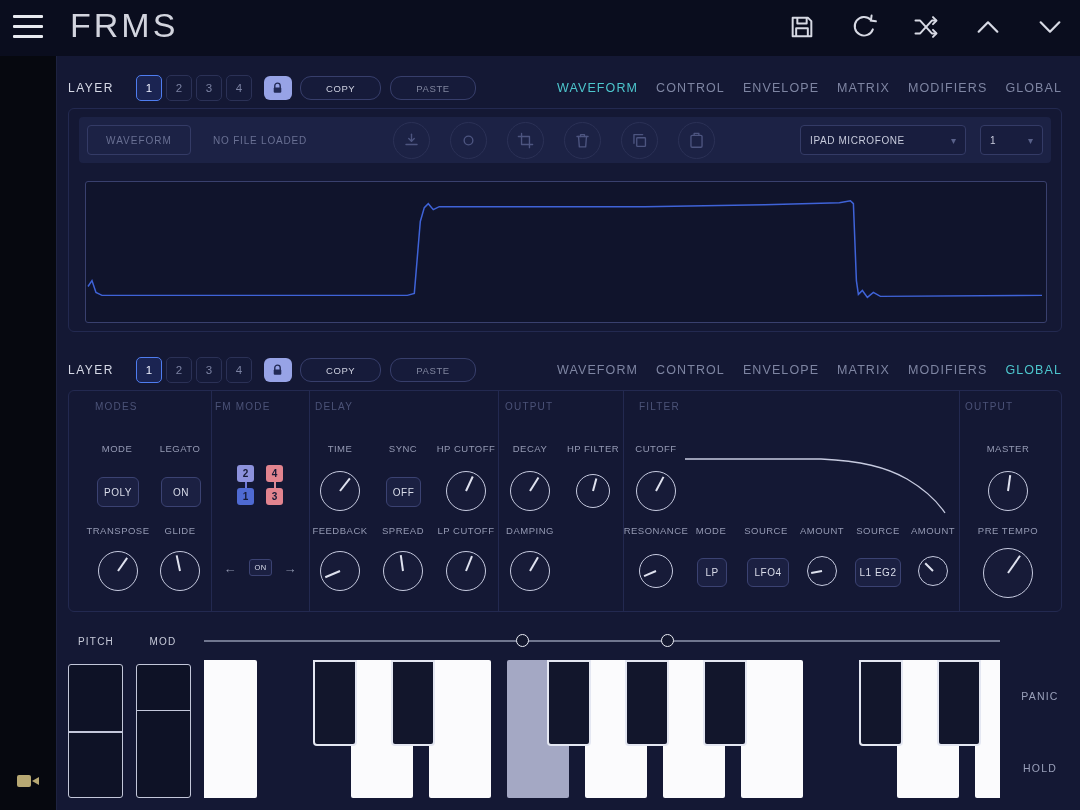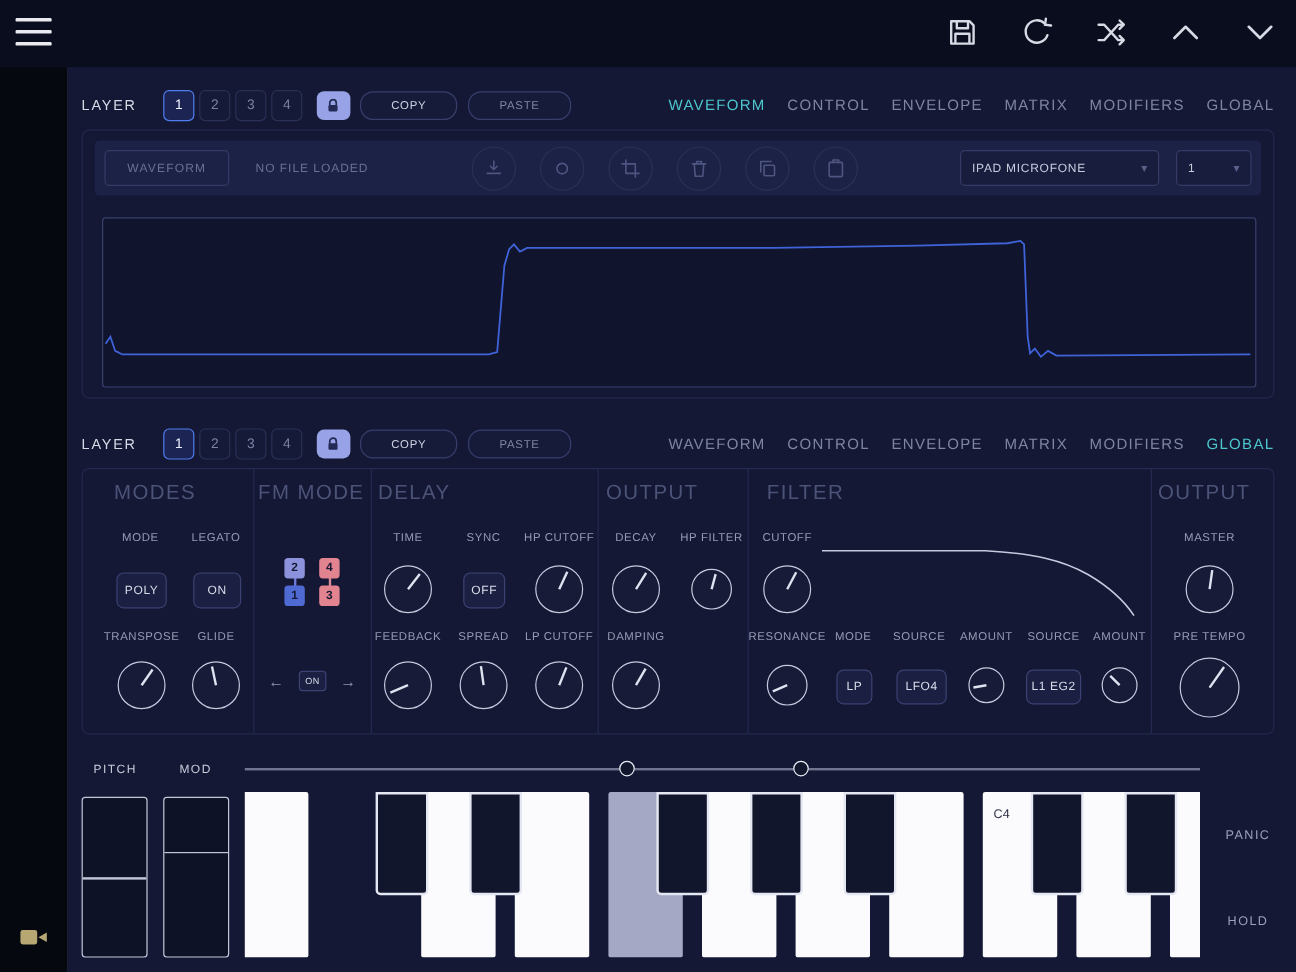--- a/index.html
+++ b/index.html
@@ -48,21 +48,21 @@
         justify-content:center;cursor:pointer;box-sizing:border-box;}
   .cbtn svg{width:19px;height:19px;stroke:#4d5580;fill:none;stroke-width:1.7;stroke-linecap:round;stroke-linejoin:round;}
   .dropdown{height:30px;border:1.5px solid #343b66;border-radius:4px;background:#181d3e;display:flex;align-items:center;
             justify-content:space-between;padding:0 9px;box-sizing:border-box;cursor:pointer;}
   .dropdown .dtext{font-size:10px;letter-spacing:.6px;color:#c7cbdc;}
   .dropdown .chev{font-size:10px;color:#59618a;margin-left:8px;}
   .wavebox{position:absolute;left:16px;top:72px;width:962px;height:142px;border:1.5px solid #39406e;border-radius:3px;
            background:#10142c;box-sizing:border-box;cursor:crosshair;}
   
   .vsep{position:absolute;top:0;bottom:0;width:1px;background:#232950;}
-  .sectitle{position:absolute;top:10px;font-size:17px;color:#4c5378;letter-spacing:1.2px;}
+  .sectitle{position:absolute;top:10px;font-size:10px;color:#4c5378;letter-spacing:1.2px;}
   .clabel{position:absolute;transform:translateX(-50%);font-size:9.5px;color:#959ab4;letter-spacing:.5px;white-space:nowrap;}
   .pbtn{position:absolute;display:flex;align-items:center;justify-content:center;border:1.5px solid #3b4272;
         border-radius:6px;background:#1b2042;color:#d9dce9;font-size:10px;letter-spacing:.5px;box-sizing:border-box;cursor:pointer;}
   .knob{position:absolute;transform:translate(-50%,-50%);border-radius:50%;border:1.5px solid #c6cadf;
         background:#171b38;box-sizing:border-box;cursor:pointer;}
   .k40{width:40px;height:40px;}
   .k36{width:34px;height:34px;}
   .k32{width:30px;height:30px;}
   .k52{width:50px;height:50px;}
   .needle{position:absolute;left:calc(50% - 1px);top:3px;width:2px;height:calc(50% - 3px);background:#dfe2ef;
@@ -91,20 +91,21 @@
 <body>
 
 <div class="stage">
 
   <div class="topbar">
     <div class="hamburger">
         <div></div>
         <div></div>
         <div></div>
       </div>
+    <div class="logo">FRMS</div>
     <div class="ticons">
       <div class="ticon">
         <svg viewBox="0 0 24 24" fill="none" stroke="currentColor" stroke-width="1.7" stroke-linejoin="round">
           <path d="M4 4 h13 l3 3 v13 H4 z"></path>
             <path d="M8 4 v5 h8 V4"></path>
             <path d="M7 20 v-7 h10 v7"></path>
           </svg>
       </div>
       <div class="ticon">
         <svg viewBox="0 0 24 24" fill="none" stroke="currentColor" stroke-width="1.7" stroke-linecap="round">
@@ -379,23 +380,20 @@
 
   <div class="keyboard">
 
     <div class="wkey" style="left:-9px"></div>
     <div class="wkey" style="left:147px"></div>
     <div class="wkey" style="left:225px"></div>
     <div class="wkey pressed" style="left:303px"></div>
     <div class="wkey" style="left:381px"></div>
     <div class="wkey" style="left:459px"></div>
     <div class="wkey" style="left:537px"></div>
-    <div class="wkey" style="left:615px">
-      <span class="klab">C4</span>
-    </div>
     <div class="wkey" style="left:693px"></div>
     <div class="wkey" style="left:771px"></div>
 
     <div class="bkey" style="left:109px"></div>
     <div class="bkey" style="left:187px"></div>
     <div class="bkey" style="left:343px"></div>
     <div class="bkey" style="left:421px"></div>
     <div class="bkey" style="left:499px"></div>
     <div class="bkey" style="left:655px"></div>
     <div class="bkey" style="left:733px"></div>

